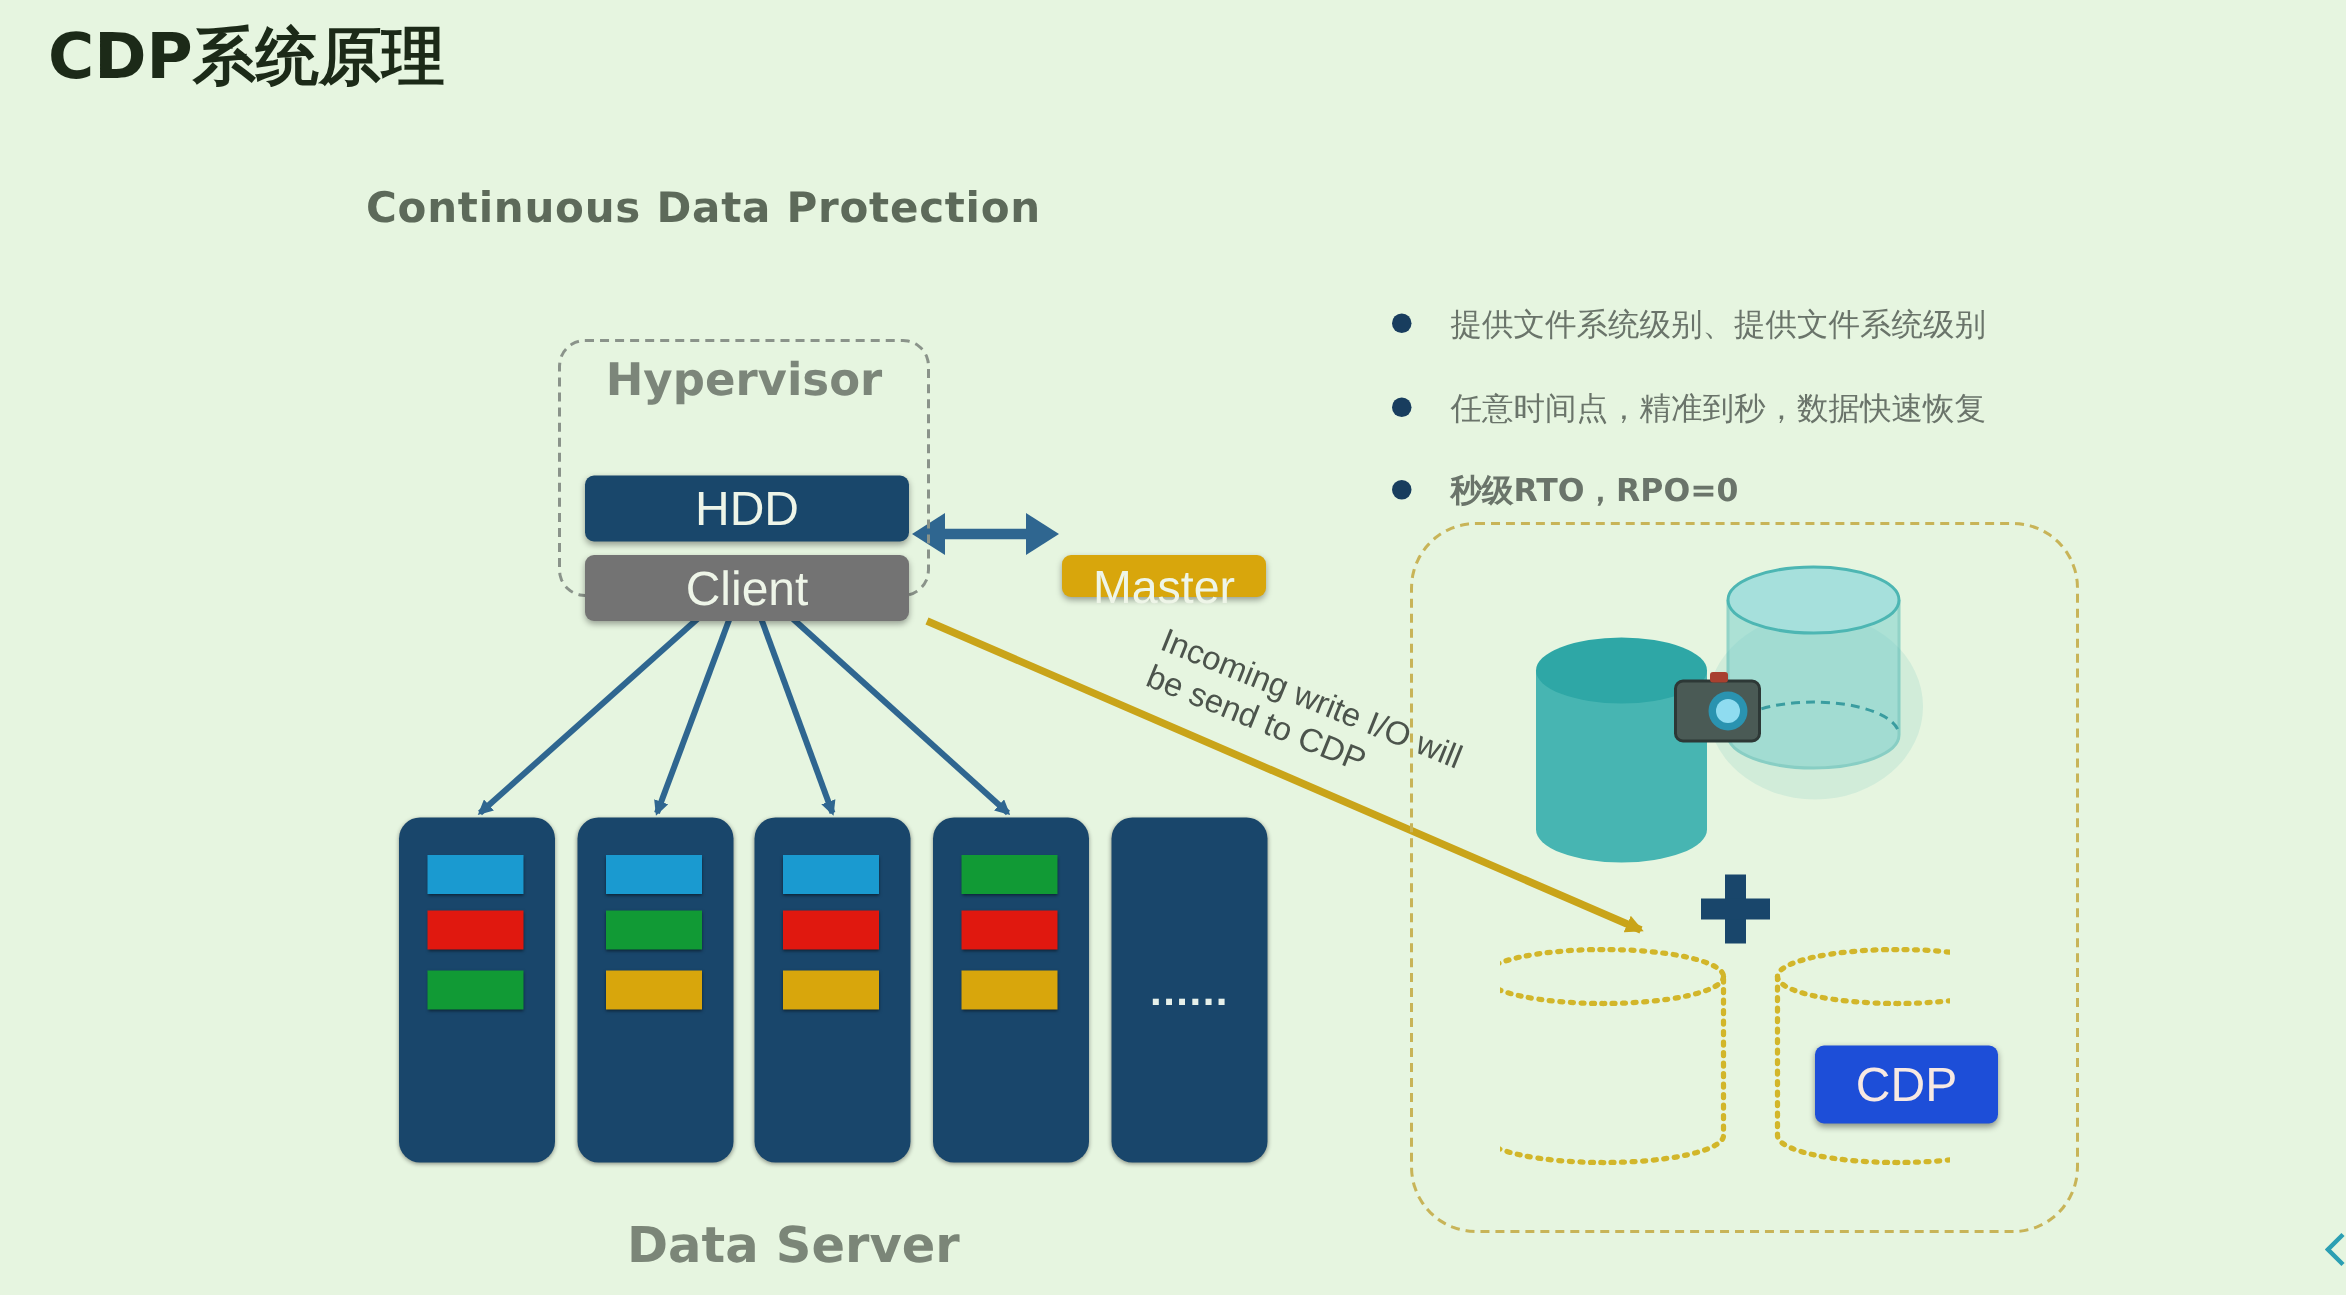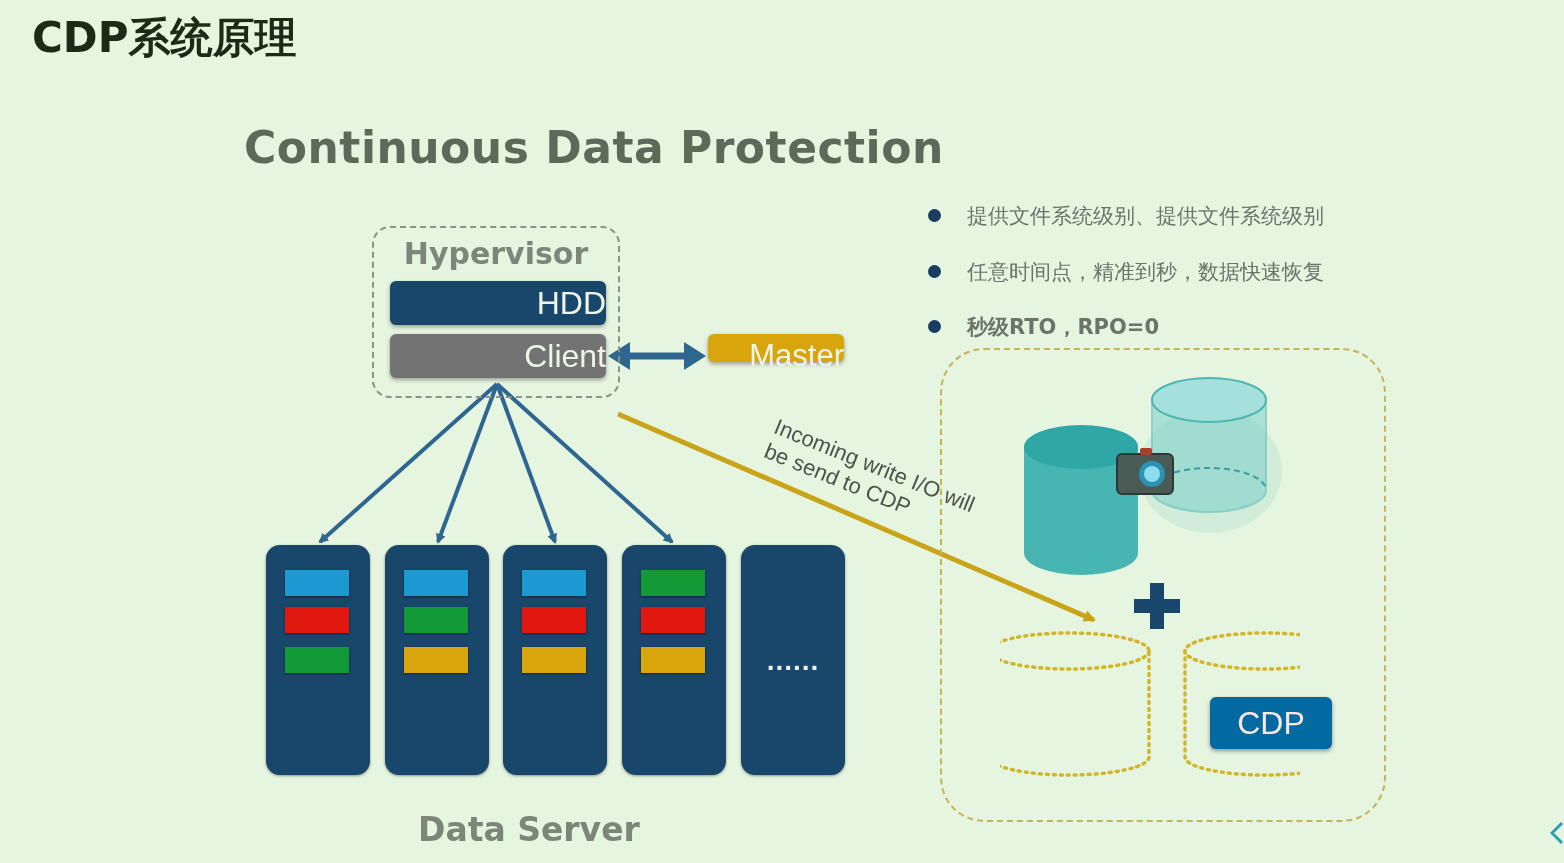--- a/index.html
+++ b/index.html
@@ -7,35 +7,36 @@
     width:1564px; height:863px; overflow:hidden; position:relative;
     background:#e6f5e0;
     font-family:"Liberation Sans", sans-serif;
   }
   .abs { position:absolute; }
   #page-title {
     left:32px; top:10px; font-family:"DejaVu Sans", sans-serif;
     font-size:42px; color:#1c2a18; font-weight:bold; letter-spacing:0px;
   }
   #subtitle {
-    left:244px; top:122px; font-size:44px; font-weight:bold; color:#5d6a5a;
+    left:244px; top:122px; font-size:28px; font-weight:bold; color:#5d6a5a;
     font-family:"DejaVu Sans", sans-serif; letter-spacing:0.5px;
   }
   .hyper-box {
     left:372px; top:226px; width:248px; height:172px;
     border:2px dashed #8a938a; border-radius:18px; box-sizing:border-box;
   }
   .hyper-label {
     left:372px; top:236px; width:248px; text-align:center;
     font-size:30px; font-weight:bold; color:#7c867a; font-family:"DejaVu Sans", sans-serif;
   }
   .block {
-    color:#eef5e8; text-align:right; border-radius:6px;
+    color:#eef5e8; text-align:center; border-radius:6px;
     box-shadow:0 2px 4px rgba(0,0,0,0.35);
     font-family:"Liberation Sans", sans-serif;
+    margin-top:36px;
   }
   #hdd { left:390px; top:281px; width:216px; height:44px; background:#19476b; font-size:32px; line-height:44px; }
   #client { left:390px; top:334px; width:216px; height:44px; background:#737373; font-size:32px; line-height:44px; }
   #master { left:708px; top:334px; width:136px; height:28px; background:#d8a60c; font-size:31px; line-height:44px; }
   .server {
     width:104px; height:230px; background:#19466b; border-radius:14px;
     box-shadow:0 1px 3px rgba(0,0,0,0.4); top:545px;
   }
   .chip { position:absolute; left:19px; width:64px; height:26px; box-shadow:0 1px 2px rgba(0,0,0,0.5); }
   .dots { position:absolute; left:0; width:104px; top:100px; text-align:center; color:#e6f0ea; font-size:28px; font-weight:bold; letter-spacing:1px; }
@@ -55,21 +56,21 @@
   .cdp-box {
     left:940px; top:348px; width:446px; height:474px;
     border:2px dashed #c8b458; border-radius:44px; box-sizing:border-box;
   }
   #io-label {
     left:780px; top:414px; font-size:22px; color:#4c544c;
     transform:rotate(22deg); transform-origin:0 0; line-height:26px;
     font-family:"Liberation Sans", sans-serif;
   }
   #cdp-badge {
-    left:1210px; top:697px; width:122px; height:52px; background:#0369a1;
+    left:1210px; top:697px; width:122px; height:52px; background:#1d4ed8;
     border-radius:6px; color:#f7e9e2; font-size:32px; text-align:center; line-height:52px;
     box-shadow:0 2px 4px rgba(0,0,0,0.4);
   }
   #nav-prev { right:0; bottom:18px; width:14px; height:24px; }
 </style>
 </head>
 <body>
 
 <div id="page-title" class="abs">CDP系统原理</div>
 <div id="subtitle" class="abs">Continuous Data Protection</div>

